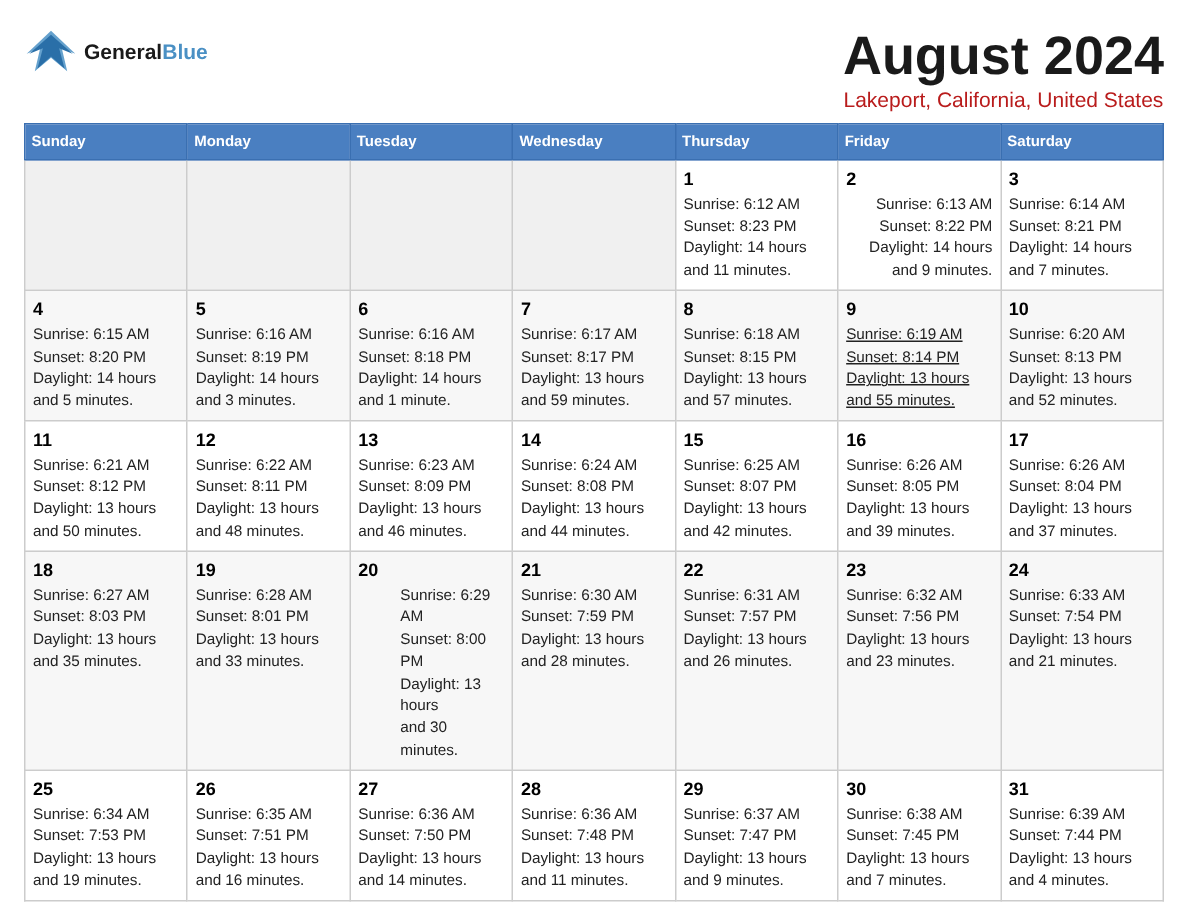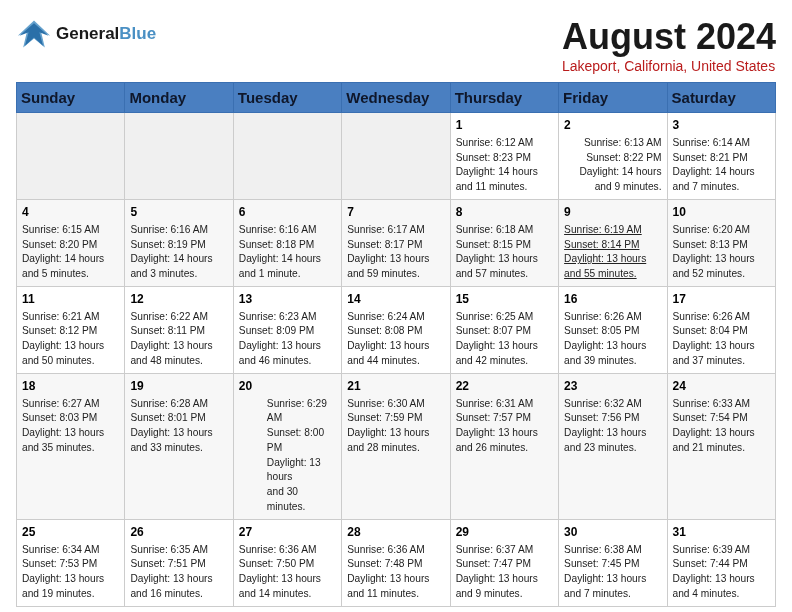--- a/index.html
+++ b/index.html
@@ -19,40 +19,40 @@
     .logo {
       display: flex;
       align-items: center;
       gap: 4px;
     }
     .logo-bird {
       width: 36px;
       height: 36px;
     }
     .title-block {
-      text-align: left;
+      text-align: center;
     }
     .month-title {
       font-size: 36px;
       font-weight: bold;
       color: #1a1a1a;
     }
     .location {
       font-size: 14px;
       color: #b91c1c;
     }
     .calendar {
       width: 100%;
       border-collapse: collapse;
       border: 1px solid #ccc;
     }
     .calendar th {
       background-color: #4a7fc1;
-      color: #0f172a;
-      font-size: 15px;
+      color: #ffffff;
+      font-size: 10px;
       font-weight: bold;
       padding: 6px 4px;
       border: 1px solid #3a6fb1;
       text-align: left;
     }
     .calendar td {
       border: 1px solid #ccc;
       vertical-align: top;
       padding: 4px 5px;
       font-size: 10.5px;
@@ -82,21 +82,21 @@
 </head>
 <body>
 
 <div class="header">
   <div class="logo">
     <svg class="logo-bird" viewBox="0 0 40 40" xmlns="http://www.w3.org/2000/svg">
       <polygon points="20,5 38,22 28,18 32,35 20,25 8,35 12,18 2,22" fill="#4a90c4" opacity="0.85"></polygon>
       <polygon points="20,8 36,22 26,18 30,33 20,24 10,33 14,18 4,22" fill="#2a6fa8"></polygon>
     </svg>
     <div>
-      <div style="font-size:17px;font-weight:bold;color:#1a1a1a;">General<span style="color:#4a90c4;">Blue</span></div>
+      <div style="font-size:14px;font-weight:bold;color:#1a1a1a;">General<span style="color:#4a90c4;">Blue</span></div>
     </div>
   </div>
   <div class="title-block">
     <div class="month-title">August 2024</div>
     <div class="location">Lakeport, California, United States</div>
   </div>
 </div>
 
 <table class="calendar">
   <thead>

